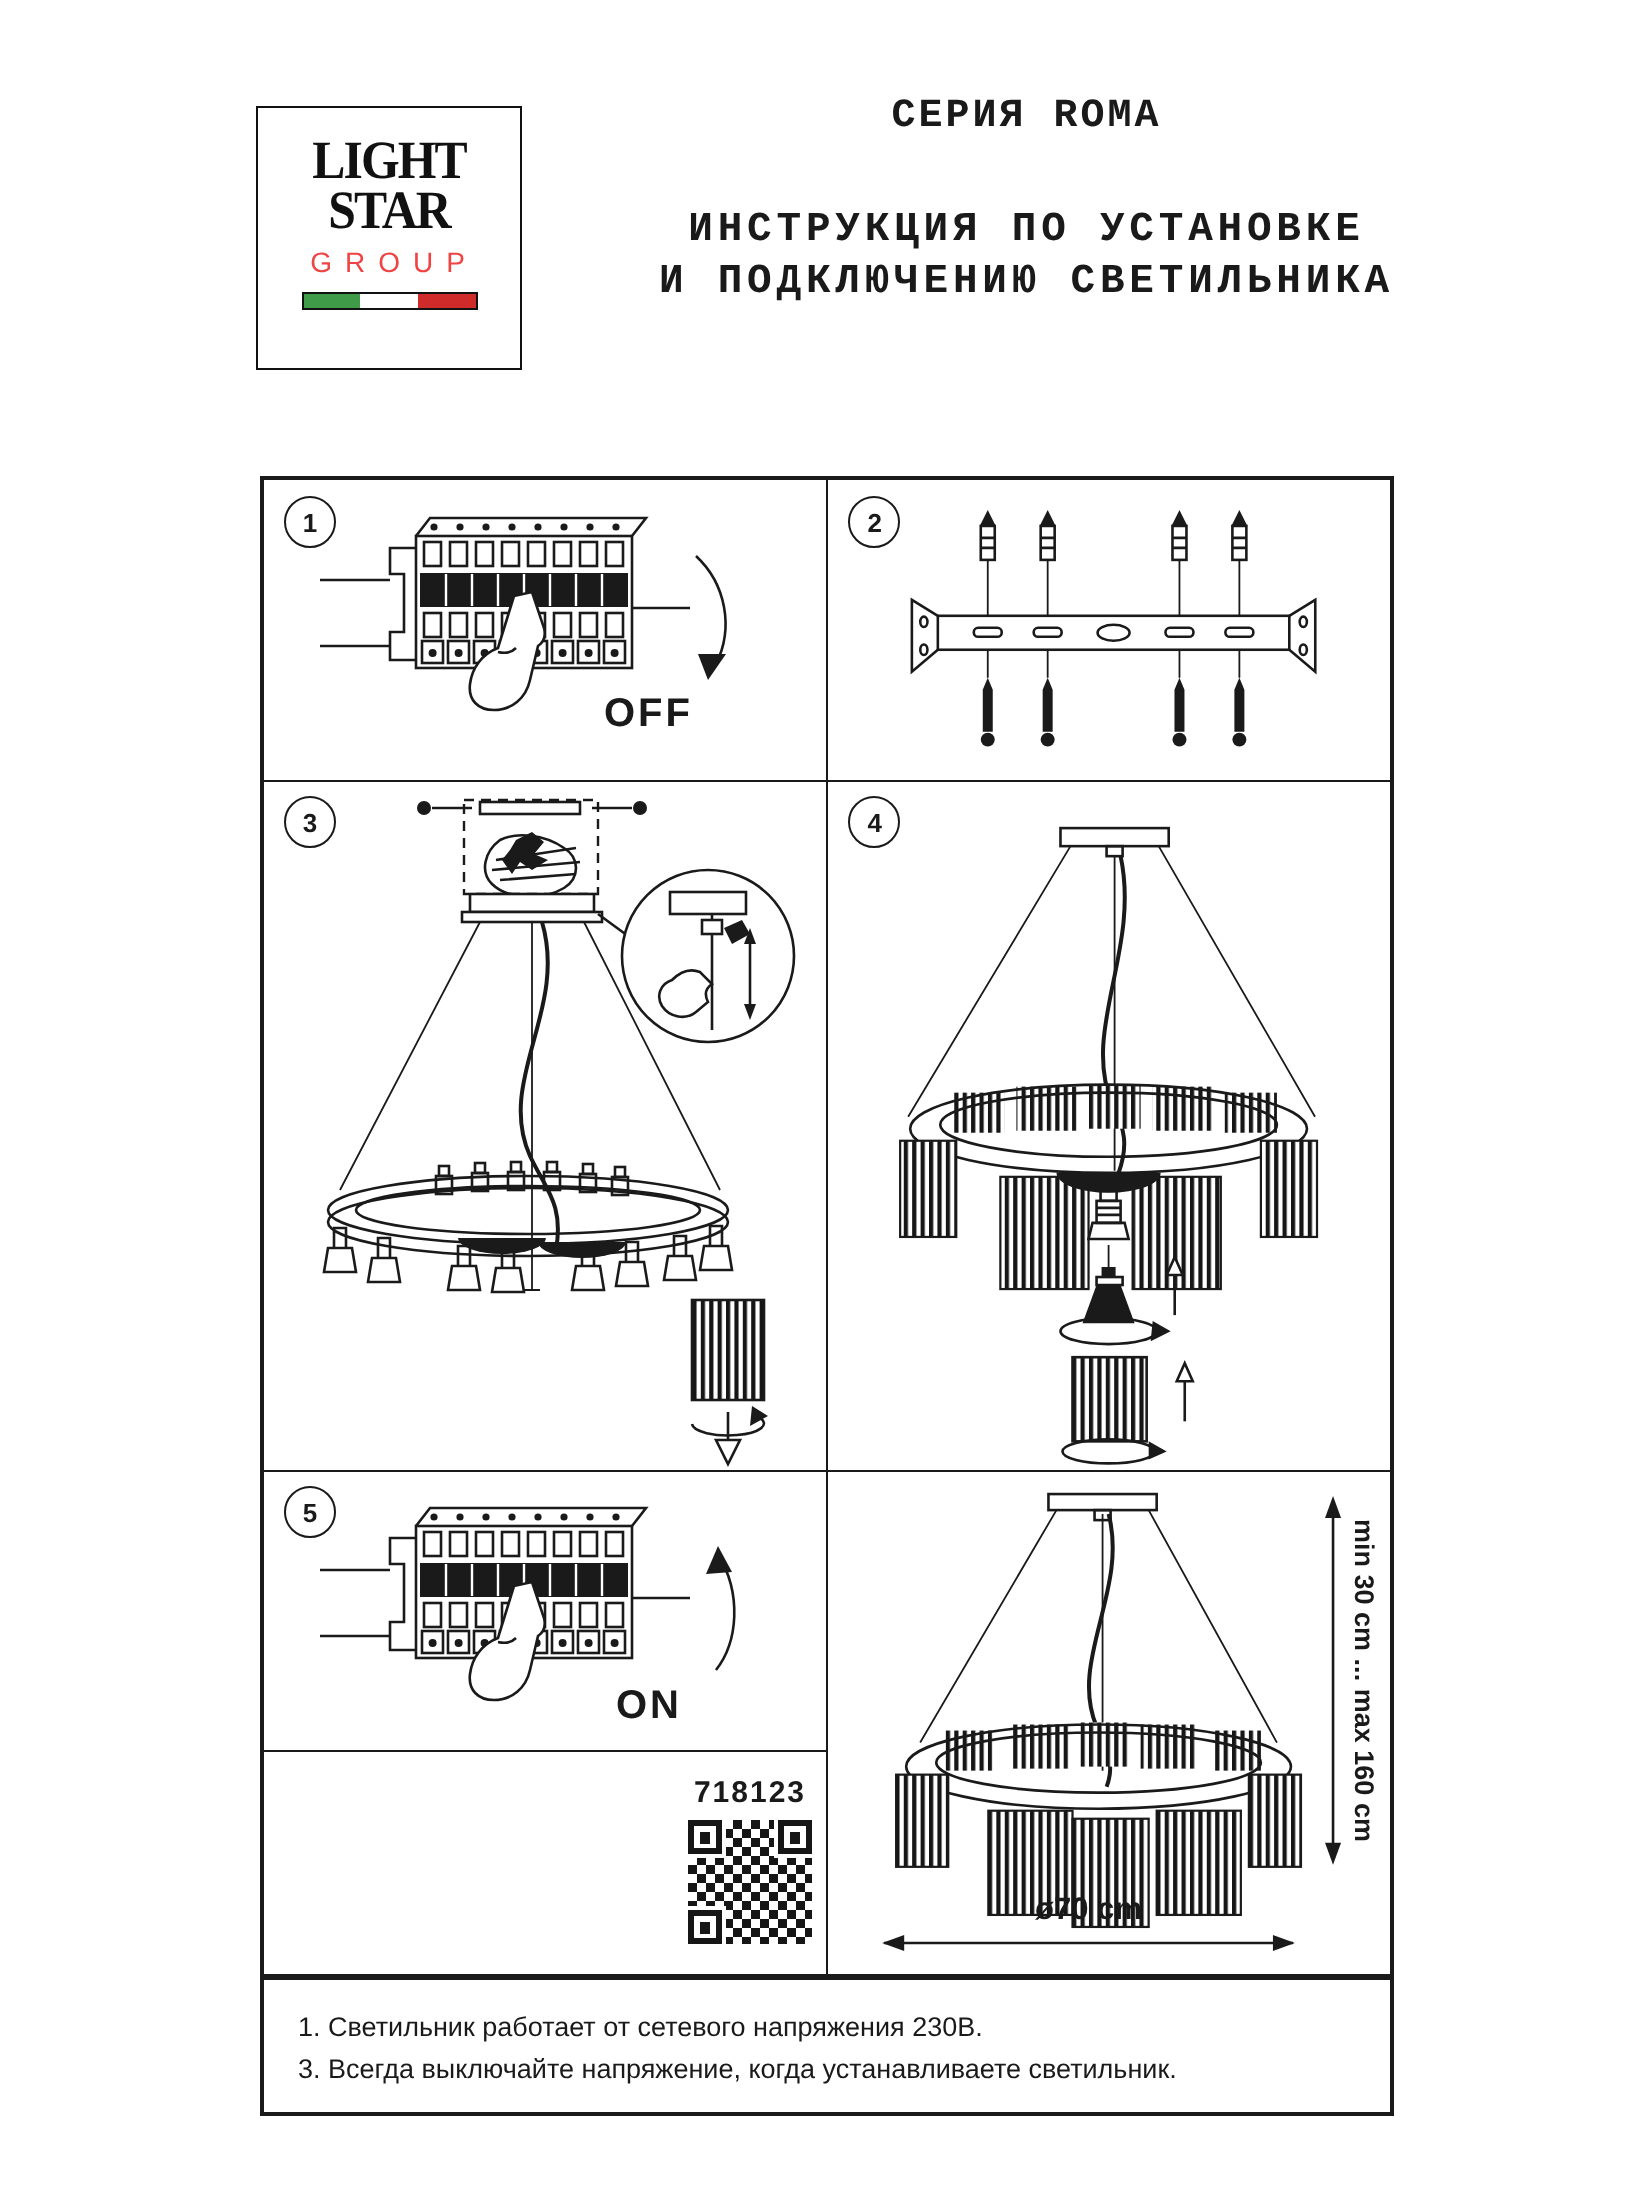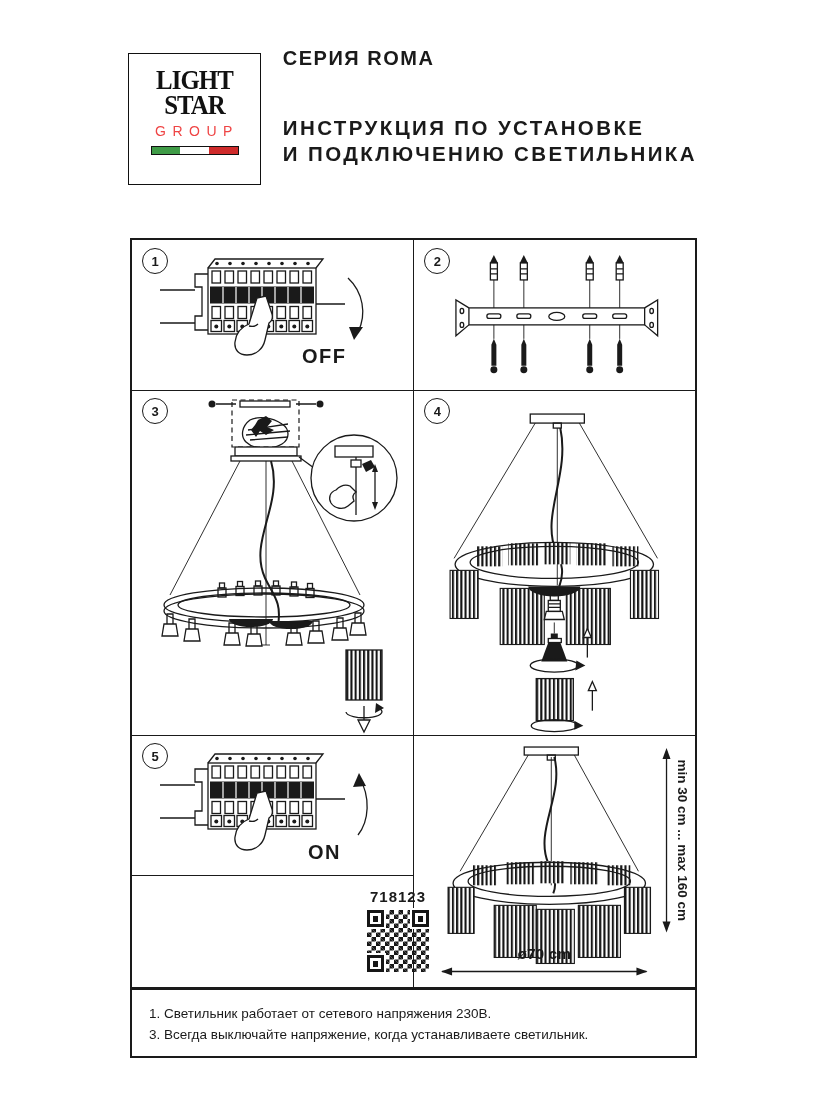--- a/index.html
+++ b/index.html
@@ -7,23 +7,23 @@
         font-family:"Liberation Sans",sans-serif;color:#1a1a1a;}
 
   
   .logo{position:absolute;left:128px;top:53px;width:133px;height:132px;
         border:1.6px solid #111;box-sizing:border-box;text-align:center;padding-top:14px;}
   .logo-big{font-family:"Liberation Serif",serif;font-weight:bold;font-size:27px;
             line-height:0.92;letter-spacing:-1px;transform:scaleX(.92);color:#111;}
   .logo-group{font-size:14px;letter-spacing:6.5px;margin-top:5px;margin-left:5px;color:#ef4444;}
   .flag{width:88px;height:9px;margin:7px auto 0;display:flex;border:1px solid #111;box-sizing:border-box;}
   .flag div{flex:1;}
-  .hdr{position:absolute;right:129px;top:46px;text-align:left;font-weight:bold;}
+  .hdr{position:absolute;right:129px;top:46px;text-align:center;font-weight:bold;font-family:Liberation Mono, monospace;}
   .hdr-line{font-size:20px;letter-spacing:1.5px;line-height:1.25;}
-  .hdr-title{margin-top:44px;font-size:20.5px;letter-spacing:2.4px;line-height:1.28;}
+  .hdr-title{margin-top:32px;font-size:20.5px;letter-spacing:2.4px;line-height:1.28;}
 
   
   .grid{position:absolute;left:130px;top:238px;width:567px;height:751px;
         border:2px solid #1a1a1a;box-sizing:border-box;}
   .vdiv{position:absolute;left:281px;top:0;width:1.4px;height:747px;background:#1a1a1a;}
   .hdiv{position:absolute;left:0;height:1.4px;background:#1a1a1a;}
   .pnl{position:absolute;overflow:hidden;}
   .pnl svg{position:absolute;inset:0;}
   .num{position:absolute;left:10px;top:8px;width:24px;height:24px;border:1.4px solid #1a1a1a;
        border-radius:50%;display:flex;align-items:center;justify-content:center;
@@ -284,21 +284,21 @@
     <div class="pnl" style="left:0;top:495px;width:281px;height:140px;">
       <div class="num">5</div>
       <svg viewBox="0 0 281 146">
         <use href="#breaker"></use>
         <path class="ln" d="M226,100 C237,86 239,62 227,42"></path>
         <polygon class="fl" points="221,52 227,38 234,51"></polygon>
         <text x="176" y="124" font-size="20" font-weight="600" letter-spacing="1.5">ON</text>
       </svg>
     </div>
 
-    <div class="pnl" style="left:0;top:636.4px;width:281px;height:110.6px;margin-left:23px;">
+    <div class="pnl" style="left:0;top:636.4px;width:281px;height:110.6px;">
       <div class="qr-wrap">
         <div class="qr-col">
           <div class="qr-label">718123</div>
           <div class="qr">
             <div class="f tl"></div>
             <div class="f tr"></div>
             <div class="f bl"></div>
           </div>
         </div>
       </div>

